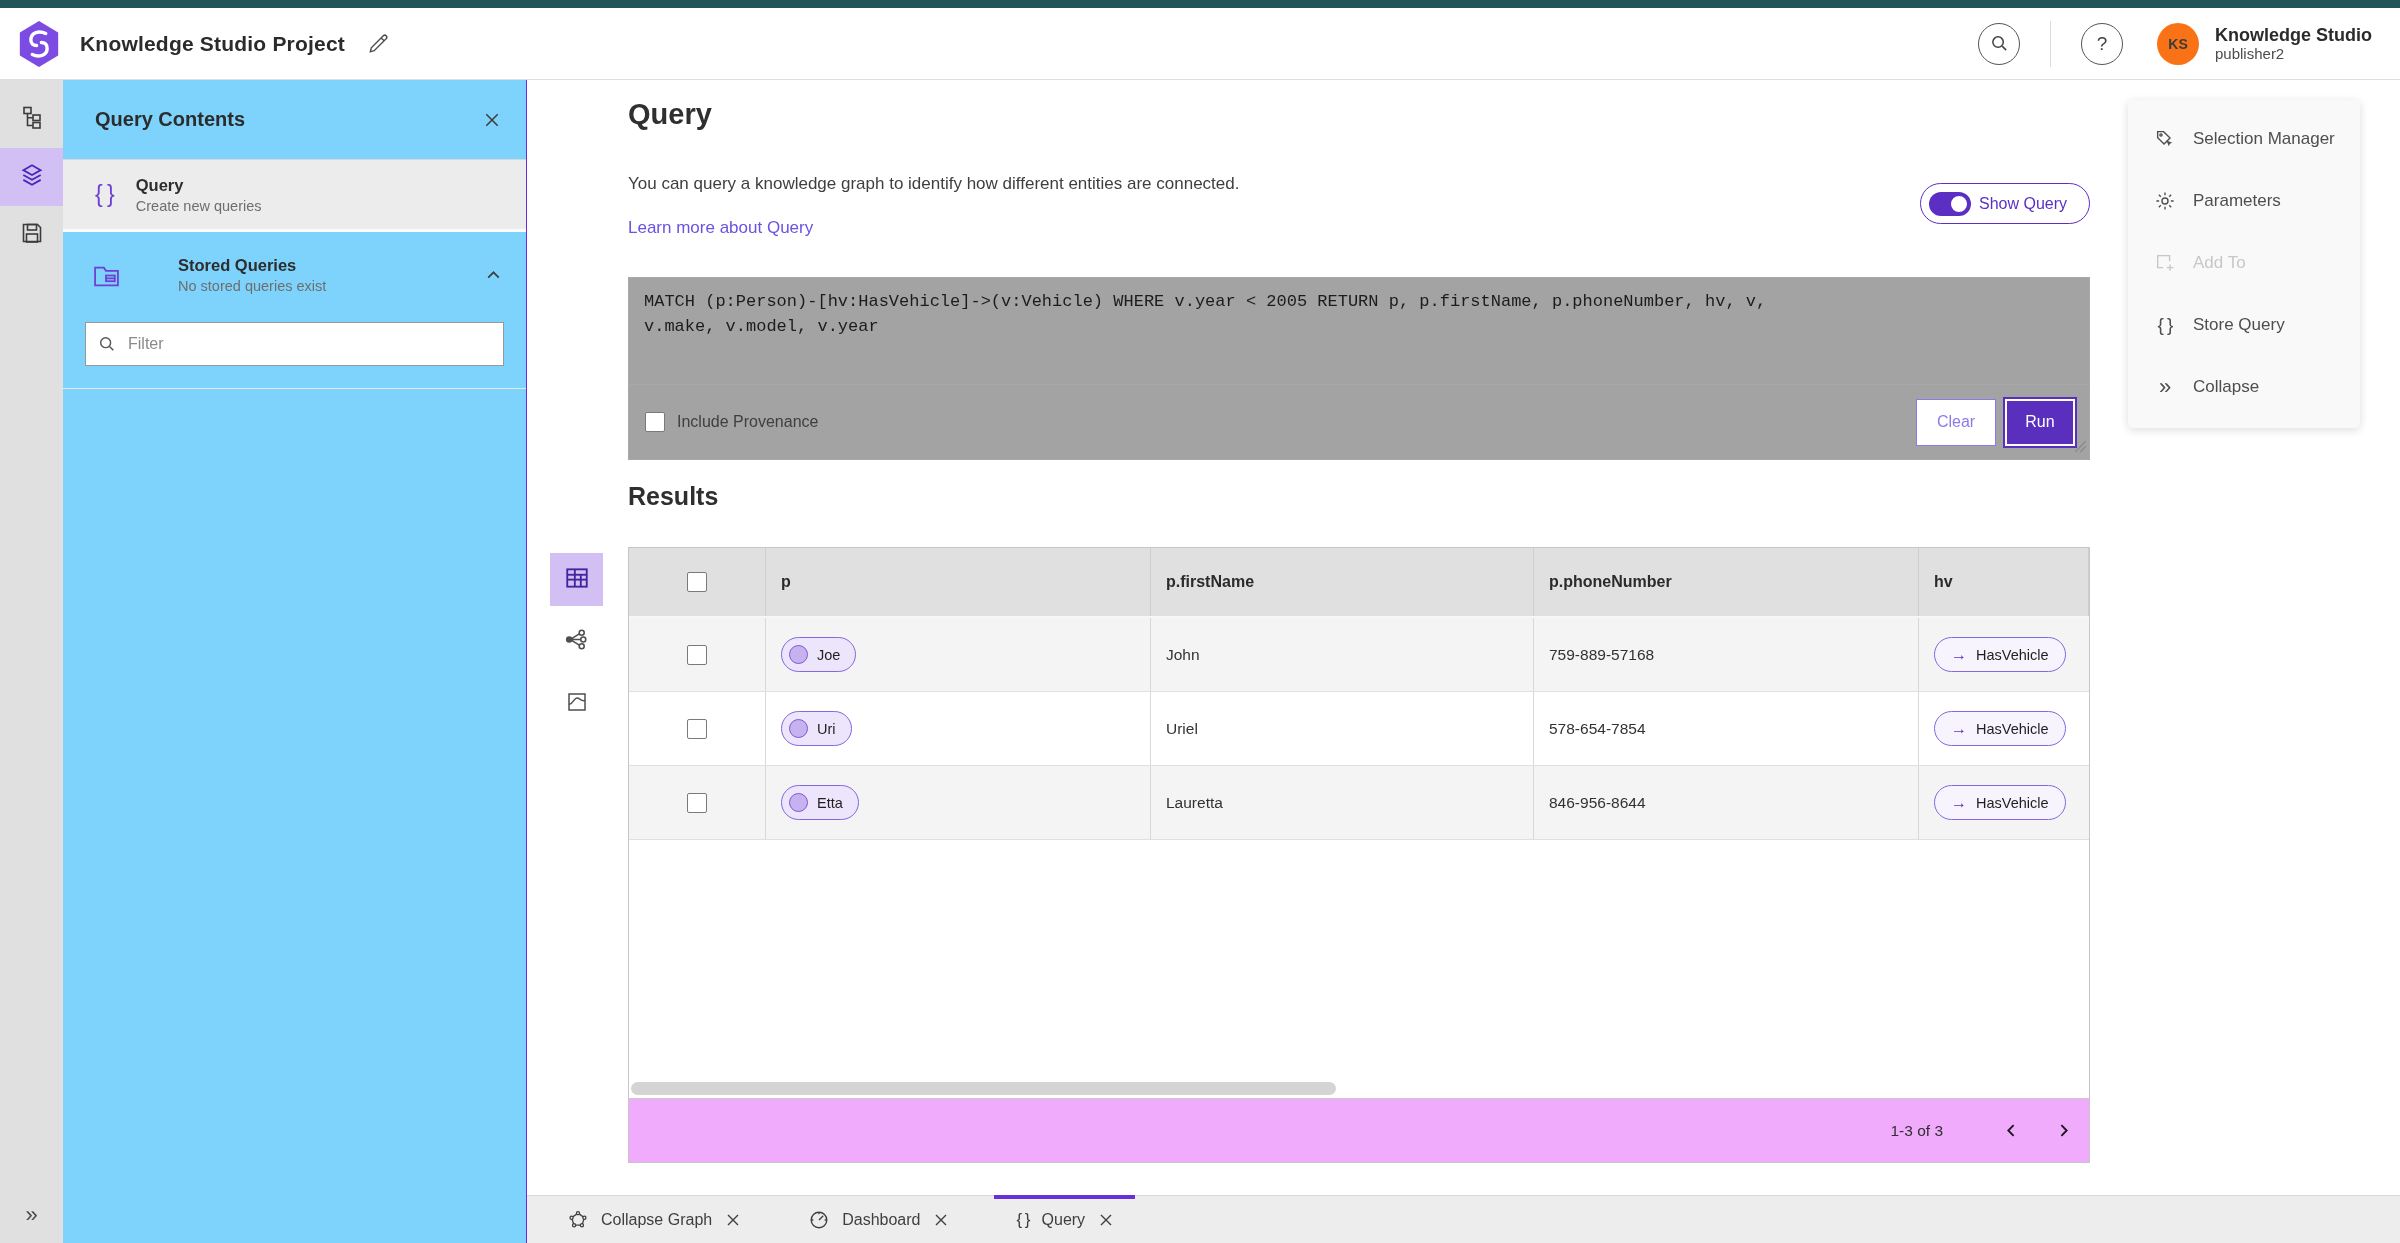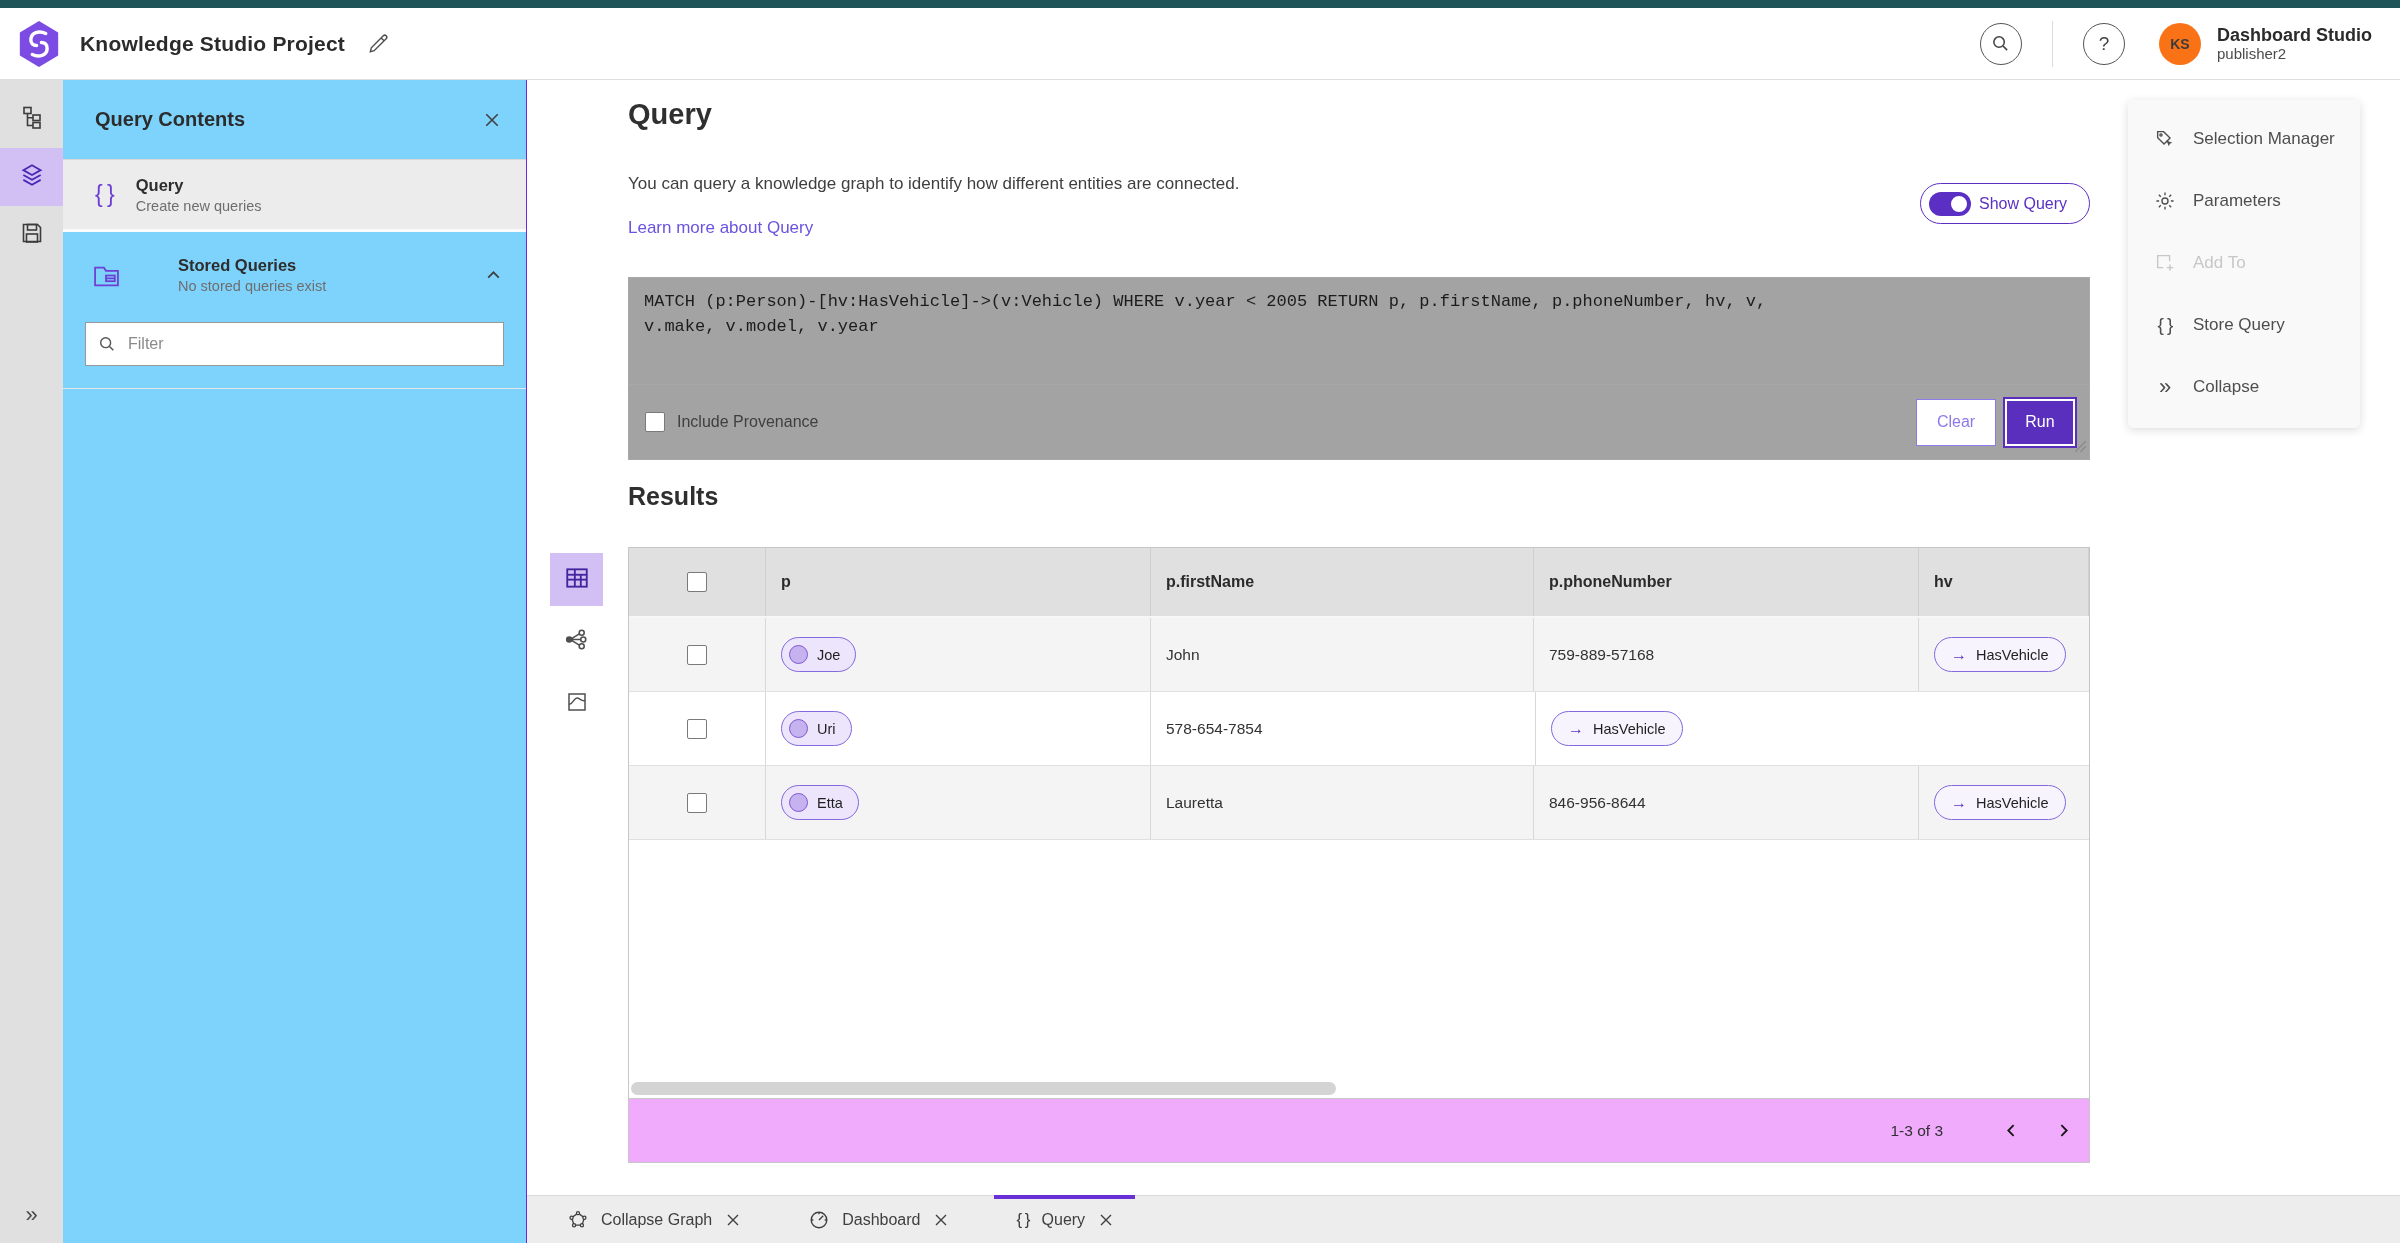--- a/index.html
+++ b/index.html
@@ -161,21 +161,21 @@
       </span>
     </button>
     <div class="hd-div"></div>
     <button class="circle-btn" style="font-size:19px;font-weight:400;">
       <span>?</span>
     </button>
     <div class="avatar">
       <span>KS</span>
     </div>
     <div class="user-block">
-      <div class="user-name">Dashboard Studio</div>
+      <div class="user-name">Knowledge Studio</div>
       <div class="user-role">publisher2</div>
     </div>
   </div>
 
   <div class="rail">
     <div class="rail-btn" style="margin-top:10px">
       <span>
         <svg viewBox="0 0 24 24" width="24" height="24" fill="none" stroke="currentColor" stroke-width="1.6">
           <rect x="4" y="2.5" width="7" height="6"></rect>
             <rect x="13" y="10" width="7" height="5.5"></rect>
@@ -355,20 +355,23 @@
       <div class="t-row">
         <div class="cell c0">
             <span class="cb"></span>
           </div>
         <div class="cell c1">
           <span class="chip">
             <span class="dot"></span>
             <span class="chip-label">Uri</span>
           </span>
         </div>
+        <div class="cell c2">
+            <span>Uriel</span>
+          </div>
         <div class="cell c3">
             <span>578-654-7854</span>
           </div>
         <div class="cell c4">
           <span class="rel-chip">
             <span class="arrow">→</span>
             <span class="chip-label">HasVehicle</span>
           </span>
         </div>
       </div>

